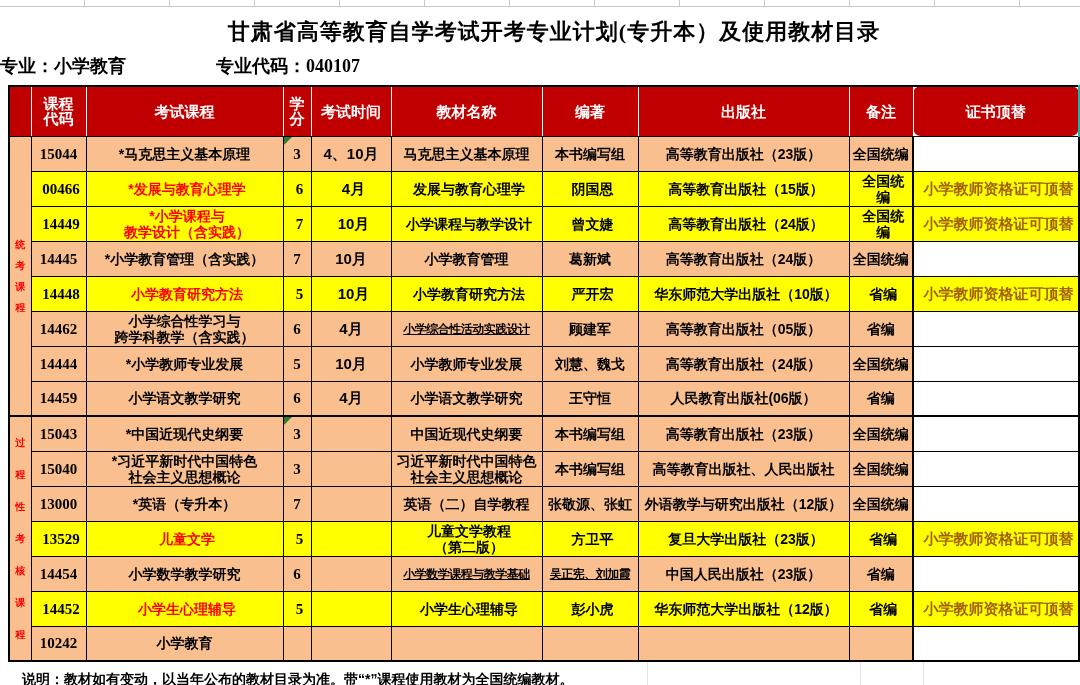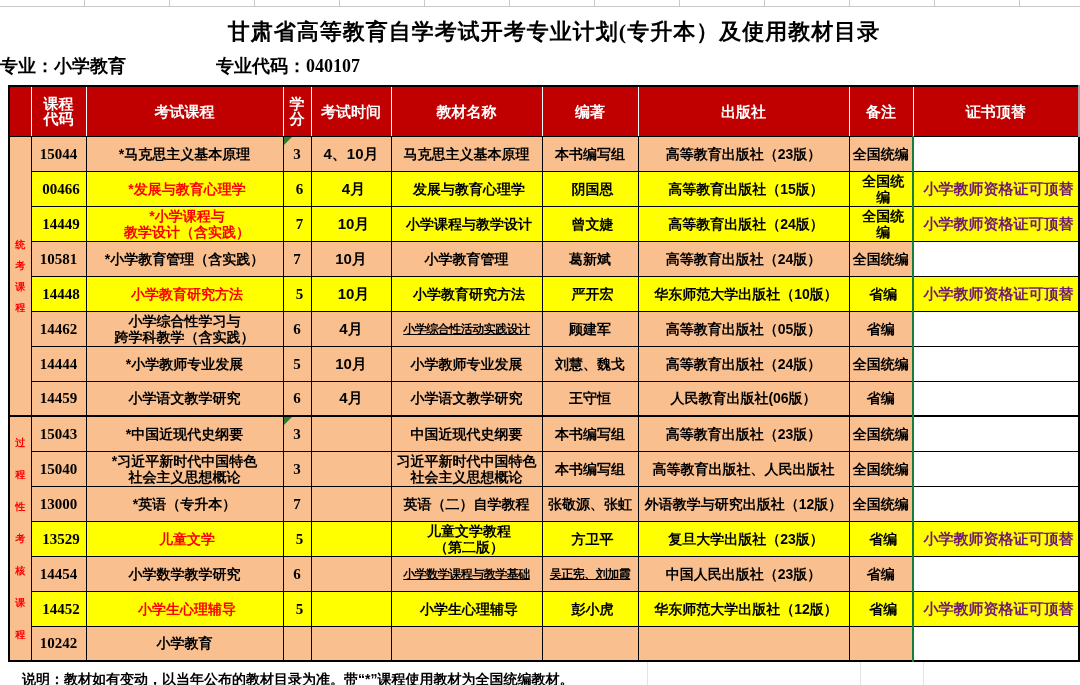--- a/index.html
+++ b/index.html
@@ -39,36 +39,36 @@
   col.w-pub     { width: 211px; }
   col.w-remark  { width: 64px;  }
   col.w-cert    { width: 166px; }
   thead tr { height: 50px; }
   thead th {
     background: #C00000; color: #fff; font-weight: bold; font-size: 15px;
     border: 1px solid #fff; border-top: 2px solid #000; border-bottom: 1px solid #000;
     white-space: pre-line; line-height: 15px; padding: 1px 0;
   }
   thead th:first-child { border-left: 2px solid #000; }
-  thead th:last-child  { border-right: 2px solid #a3a3a3; }
+  thead th:last-child  { border-right: 2px solid #14b8a6; border-radius: 8px; }
   tbody tr { height: 35px; }
   tbody td {
     border: 1px solid #000; text-align: center; vertical-align: middle;
     font-weight: bold; font-size: 14px; color: #000;
     padding: 1px 2px; line-height: 16px; white-space: pre-line;
     position: relative; overflow: hidden;
   }
   tr.orange td { background: #FABF8F; }
   tr.yellow td { background: #FFFF00; padding-left: 7px; }
   tbody td.c-group { background: #FABF8F; }
   tbody tr.sep td { border-top: 2px solid #000; }
   td.c-code, td.c-credit { font-family: "Liberation Serif", "DejaVu Serif", serif; font-size: 15px; }
   td.c-time { font-size: 15px; }
   td.c-course.red { color: #FF0000; }
-  td.c-cert { color: #701a75; font-size: 15px; border-left: 2px solid #15803d; }
+  td.c-cert { color: #a16207; font-size: 15px; border-left: 2px solid #000000; }
   td.c-cert.blank { background: #ffffff; }
   td.small { font-size: 12px; letter-spacing: -0.5px; text-decoration: underline; }
   td.c-group { padding: 0; }
   td.c-group span {
     display: inline-block; width: 15px; word-break: break-all;
     color: #FF0000; font-weight: bold; font-size: 10px;
   }
   td.c-group.g0 span { line-height: 21px; }
   td.c-group.g1 span { line-height: 32px; }
   td.flag::before {
@@ -154,21 +154,21 @@
 教学设计（含实践）</td>
     <td class="c-credit">7</td>
     <td class="c-time">10月</td>
     <td class="c-book">小学课程与教学设计</td>
     <td class="c-author">曾文婕</td>
     <td class="c-pub">高等教育出版社（24版）</td>
     <td class="c-remark">全国统编</td>
     <td class="c-cert">小学教师资格证可顶替</td>
   </tr>
       <tr class="orange">
-    <td class="c-code">10581</td>
+    <td class="c-code">14445</td>
     <td class="c-course">*小学教育管理（含实践）</td>
     <td class="c-credit">7</td>
     <td class="c-time">10月</td>
     <td class="c-book">小学教育管理</td>
     <td class="c-author">葛新斌</td>
     <td class="c-pub">高等教育出版社（24版）</td>
     <td class="c-remark">全国统编</td>
     <td class="c-cert blank"></td>
   </tr>
       <tr class="yellow">

